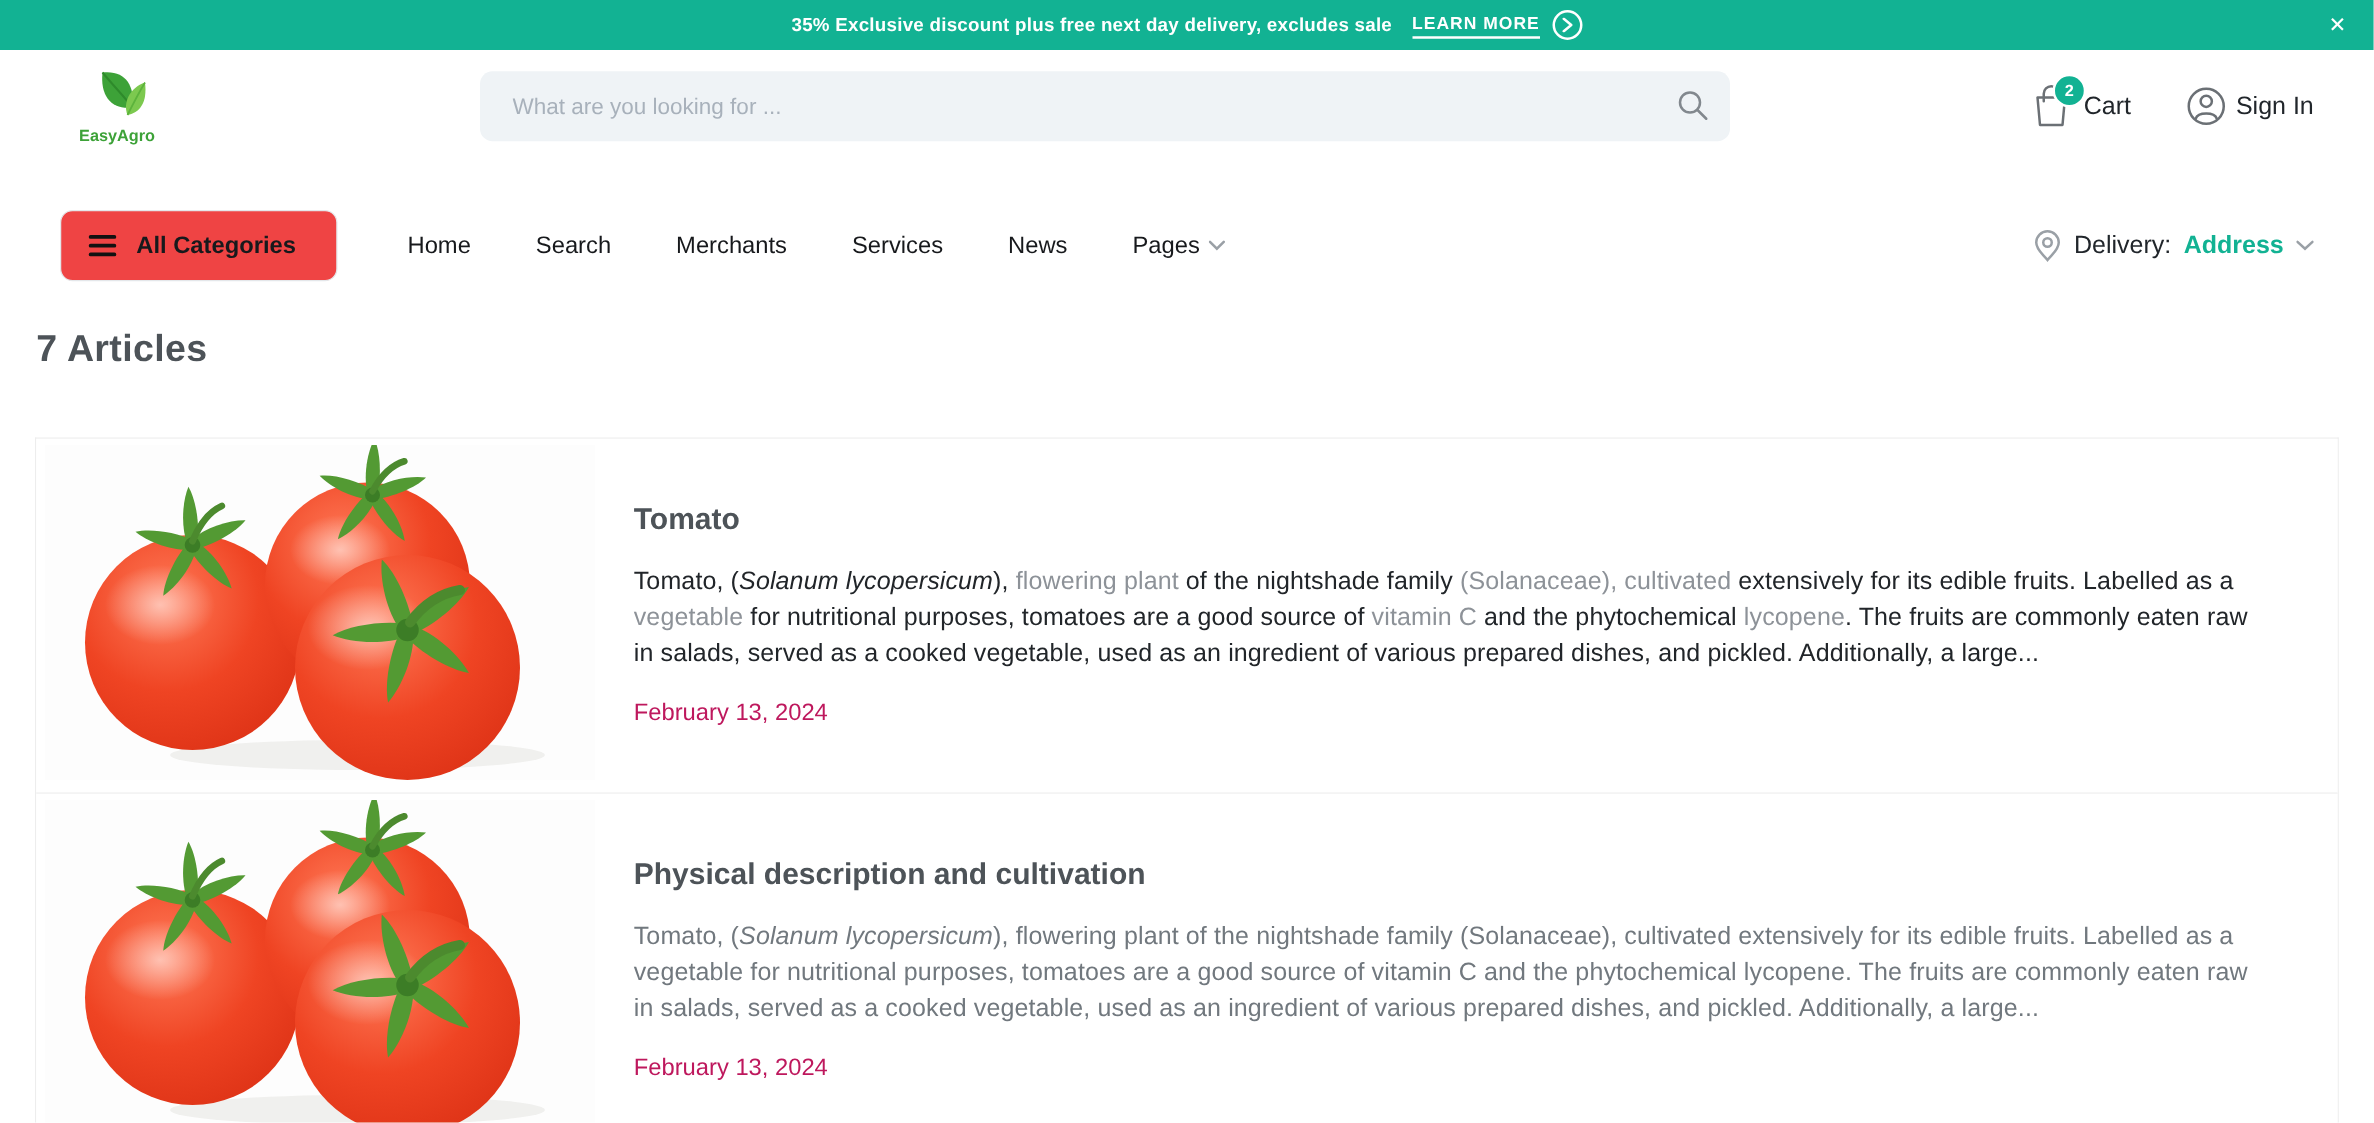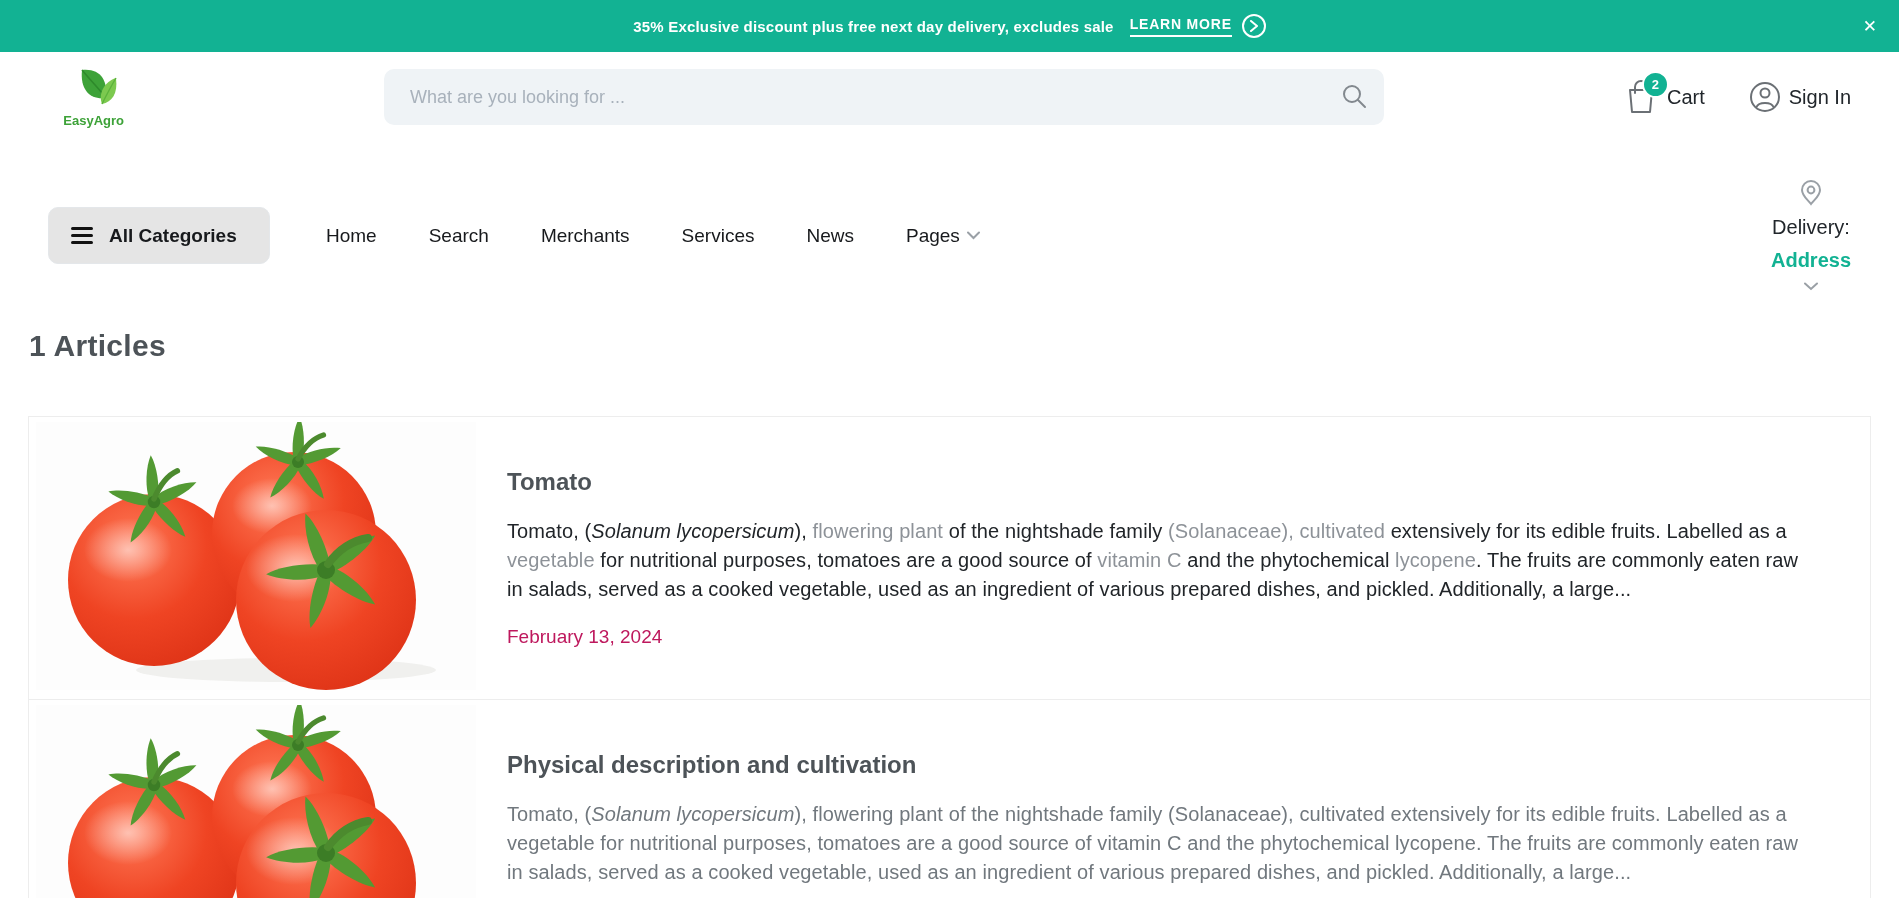--- a/index.html
+++ b/index.html
@@ -1,20 +1,20 @@
 <!DOCTYPE html>
 <html><head>
 <meta charset="utf-8">
 <style>
   * { margin:0; padding:0; box-sizing:border-box; }
   html,body { width:1899px; height:898px; overflow:hidden; background:#fff;
               font-family:"Liberation Sans", sans-serif; }
 
   
-  .banner { position:relative; height:52px; background:#12b293; color:#fff;
+  .banner { position:relative; height:40px; background:#12b293; color:#fff;
             display:flex; align-items:center; justify-content:center; }
   .banner-text { font-size:15px; font-weight:bold; letter-spacing:.2px; }
   .learn-more { display:inline-flex; align-items:center; gap:10px; margin-left:16px;
                 cursor:pointer; }
   .learn-more .lm-label { font-size:14px; font-weight:bold; letter-spacing:.8px;
                 border-bottom:2px solid #fff; padding-bottom:3px; }
   .circle-arrow { width:24px; height:24px; border:2px solid #fff; border-radius:50%;
                   display:inline-flex; align-items:center; justify-content:center; }
   .banner-close { position:absolute; right:22px; top:50%; transform:translateY(-50%);
                   font-size:17px; cursor:pointer; line-height:1; }
@@ -40,30 +40,30 @@
                    font-size:20px; color:#21262b; }
   .cart-iconwrap { position:relative; width:34px; height:36px; }
   .cart-badge { position:absolute; top:-8px; right:-10px; width:27px; height:27px;
                 background:#12b293; border-radius:50%; color:#fff; font-size:13px;
                 font-weight:bold; display:flex; align-items:center; justify-content:center;
                 border:2px solid #fff; }
 
   
   .navrow { display:flex; align-items:center; margin-top:38px; }
   .all-cats { display:flex; align-items:center; gap:16px; width:222px; height:57px;
-              border:1px solid #e4e7ea; border-radius:10px; background:#e5e5e5;
+              border:1px solid #e4e7ea; border-radius:10px; background:#ef4444;
               padding:0 22px; margin-left:20px; cursor:pointer;
               font-size:19px; font-weight:600; color:#17191c; }
   .burger { display:flex; flex-direction:column; gap:4px; }
   .burger span { width:22px; height:3px; background:#111; border-radius:2px; }
   .nav-links { display:flex; align-items:center; gap:52px; margin-left:56px; }
   .nav-link { font-size:19px; color:#17191c; font-weight:500; cursor:pointer;
               display:flex; align-items:center; gap:7px; }
   .delivery { margin-left:auto; display:flex; align-items:center; gap:10px;
-              margin-right:20px; cursor:pointer; font-size:20px; color:#21262b;flex-direction:column; }
+              margin-right:20px; cursor:pointer; font-size:20px; color:#21262b; }
   .delivery .addr { color:#12b293; font-weight:bold; }
 
   
   .page-title { margin-top:38px; margin-left:1px; font-size:30px; font-weight:bold;
                 color:#4d5358; letter-spacing:.3px; }
   .article-list { margin-top:53px; border:1px solid #ededed; border-bottom:none; }
   .article-item { display:flex; border-bottom:1px solid #ededed; background:#fff; }
   .article-img { padding:5px 0 5px 7px; cursor:pointer; flex:0 0 450px; }
   .article-body { padding:51px 30px 0 28px; width:1360px; }
   .article-title { font-size:24px; font-weight:bold; color:#4d5358; cursor:pointer; }
@@ -219,21 +219,21 @@
         <circle cx="11" cy="10" r="3.4" fill="none" stroke="#9aa0a6" stroke-width="2"></circle>
       </svg>
       <span>Delivery:</span>
       <span class="addr">Address</span>
       <svg width="14" height="9" viewBox="0 0 14 9">
         <path d="M1 1.5 L7 7 L13 1.5" fill="none" stroke="#9aa0a6" stroke-width="2" stroke-linecap="round"></path>
       </svg>
     </div>
   </div>
 
-  <h1 class="page-title">1 Articles</h1>
+  <h1 class="page-title">7 Articles</h1>
 
   <div class="article-list">
 
     <div class="article-item">
       <div class="article-img">
         <svg width="440" height="268" viewBox="0 0 440 268">
             <use href="#tomato-pic"></use>
           </svg>
       </div>
       <div class="article-body">

